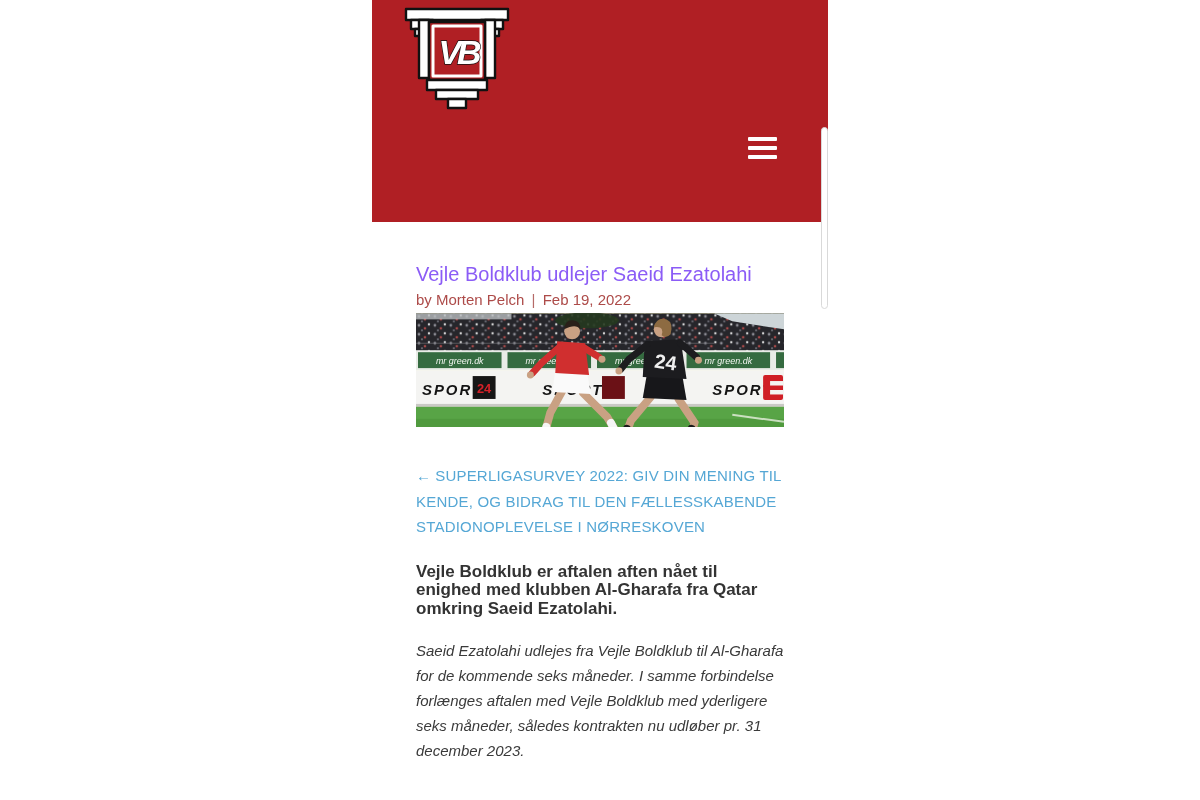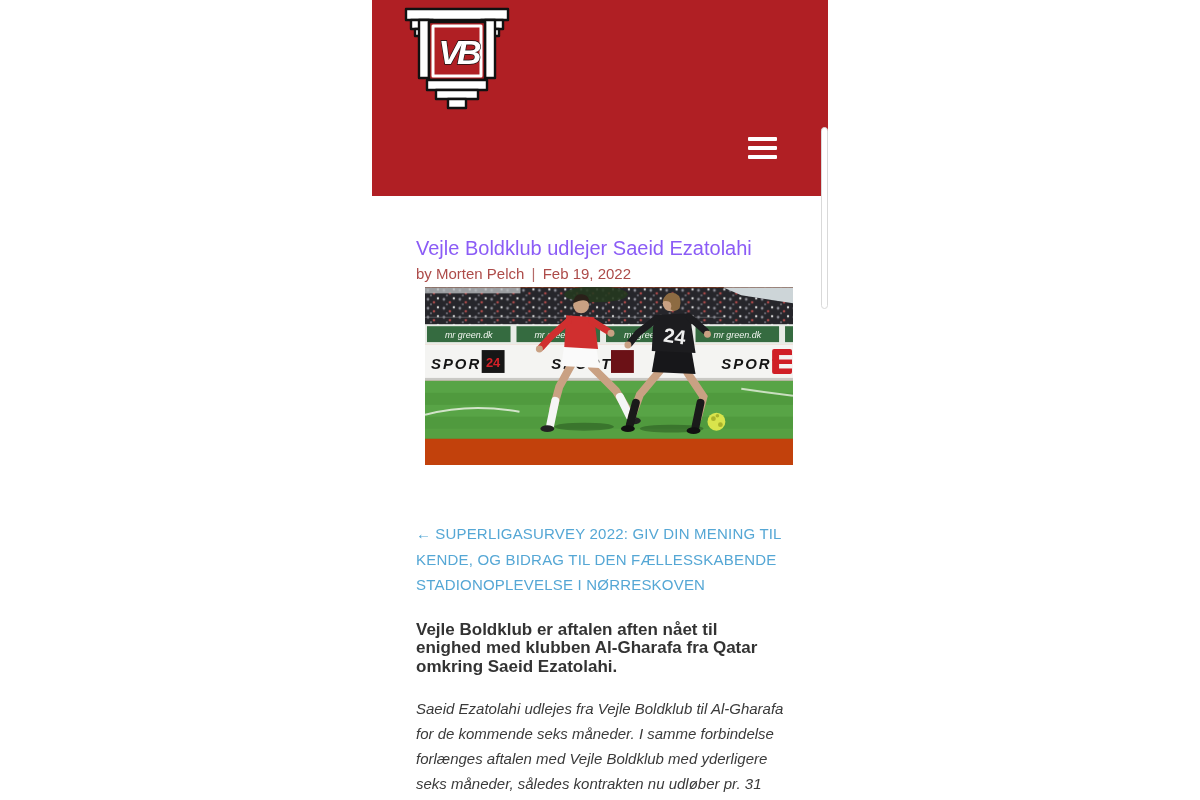--- a/index.html
+++ b/index.html
@@ -4,40 +4,40 @@
 <style>
   * { margin:0; padding:0; box-sizing:border-box; }
   html,body { background:#ffffff; }
   body { font-family:"Liberation Sans","DejaVu Sans",sans-serif; }
   .canvas { position:relative; width:1200px; height:800px; background:#ffffff; overflow:hidden; margin:0 auto; }
 
   
   .phone { position:absolute; left:372px; top:0; width:456px; height:800px; background:#ffffff; }
 
   
-  .site-header { position:relative; width:456px; height:196px; background:#b01f24; }
+  .site-header { position:relative; width:456px; height:222px; background:#b01f24; }
   .logo-wrap { position:absolute; left:31px; top:6px; width:108px; height:114px; cursor:pointer; }
   .menu-btn { position:absolute; left:376px; top:133px; width:30px; height:30px; background:transparent; border:none; cursor:pointer; }
   .menu-btn .bar { display:block; width:29px; height:4px; background:#ffffff; border-radius:1px; margin-bottom:5px; }
   .menu-btn .bar:last-child { margin-bottom:0; }
 
   
   .scroll-thumb { position:absolute; left:449px; top:127px; width:7px; height:182px; background:#ffffff; border:1px solid #d9d9d9; border-radius:4px; z-index:6; }
 
   
   .content { padding:0 44px; }
   .article-title { margin-top:40px; font-size:20px; line-height:25px; font-weight:400; color:#8b5cf6; letter-spacing:0; }
   .byline { margin-top:4px; font-size:15px; line-height:18px; color:#ad4b49; }
   .byline .sep { padding:0 3px; color:#b56a68; }
 
-  .photo-fig { margin-top:4px; width:368px; height:178px; overflow:hidden; background:#c2410c;margin-left:9px; }
+  .photo-fig { margin-top:4px; width:368px; height:114px; overflow:hidden; background:#fef9c3; }
   .photo-fig svg { display:block; }
   svg text { font-family:"Liberation Sans","DejaVu Sans",sans-serif; }
 
-  .prev-link { display:block; margin-top:56px; font-size:15px; line-height:25.5px; color:#55a7d5; text-decoration:none; cursor:pointer; letter-spacing:0.2px; }
+  .prev-link { display:block; margin-top:36px; font-size:15px; line-height:25.5px; color:#55a7d5; text-decoration:none; cursor:pointer; letter-spacing:0.2px; }
   .prev-link .arrow { margin-right:4px; }
 
   .lead { margin-top:23px; font-size:17px; line-height:18.5px; font-weight:700; color:#333333; }
   .body-text { margin-top:20px; font-size:15px; line-height:25px; color:#3a3a3a;font-style:italic; }
 </style>
 </head>
 <body>
 
 <div class="canvas">
   <div class="phone">

